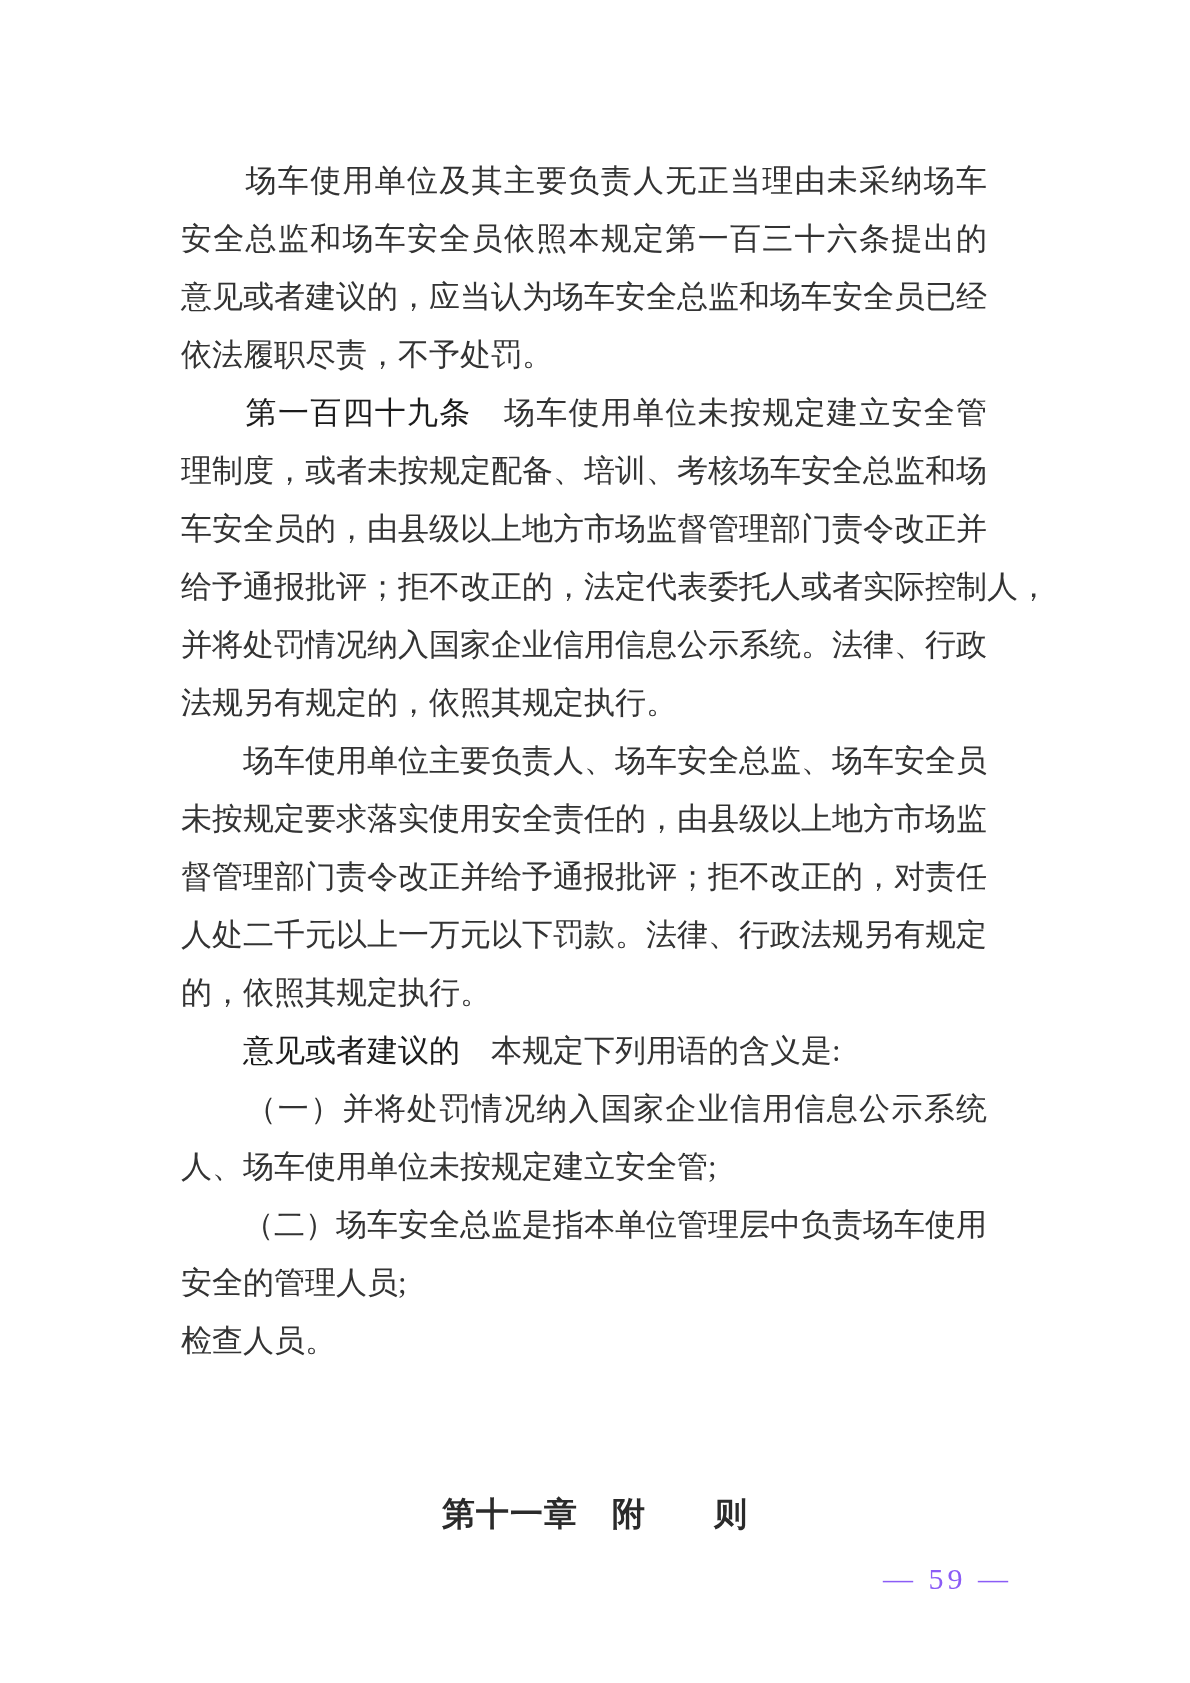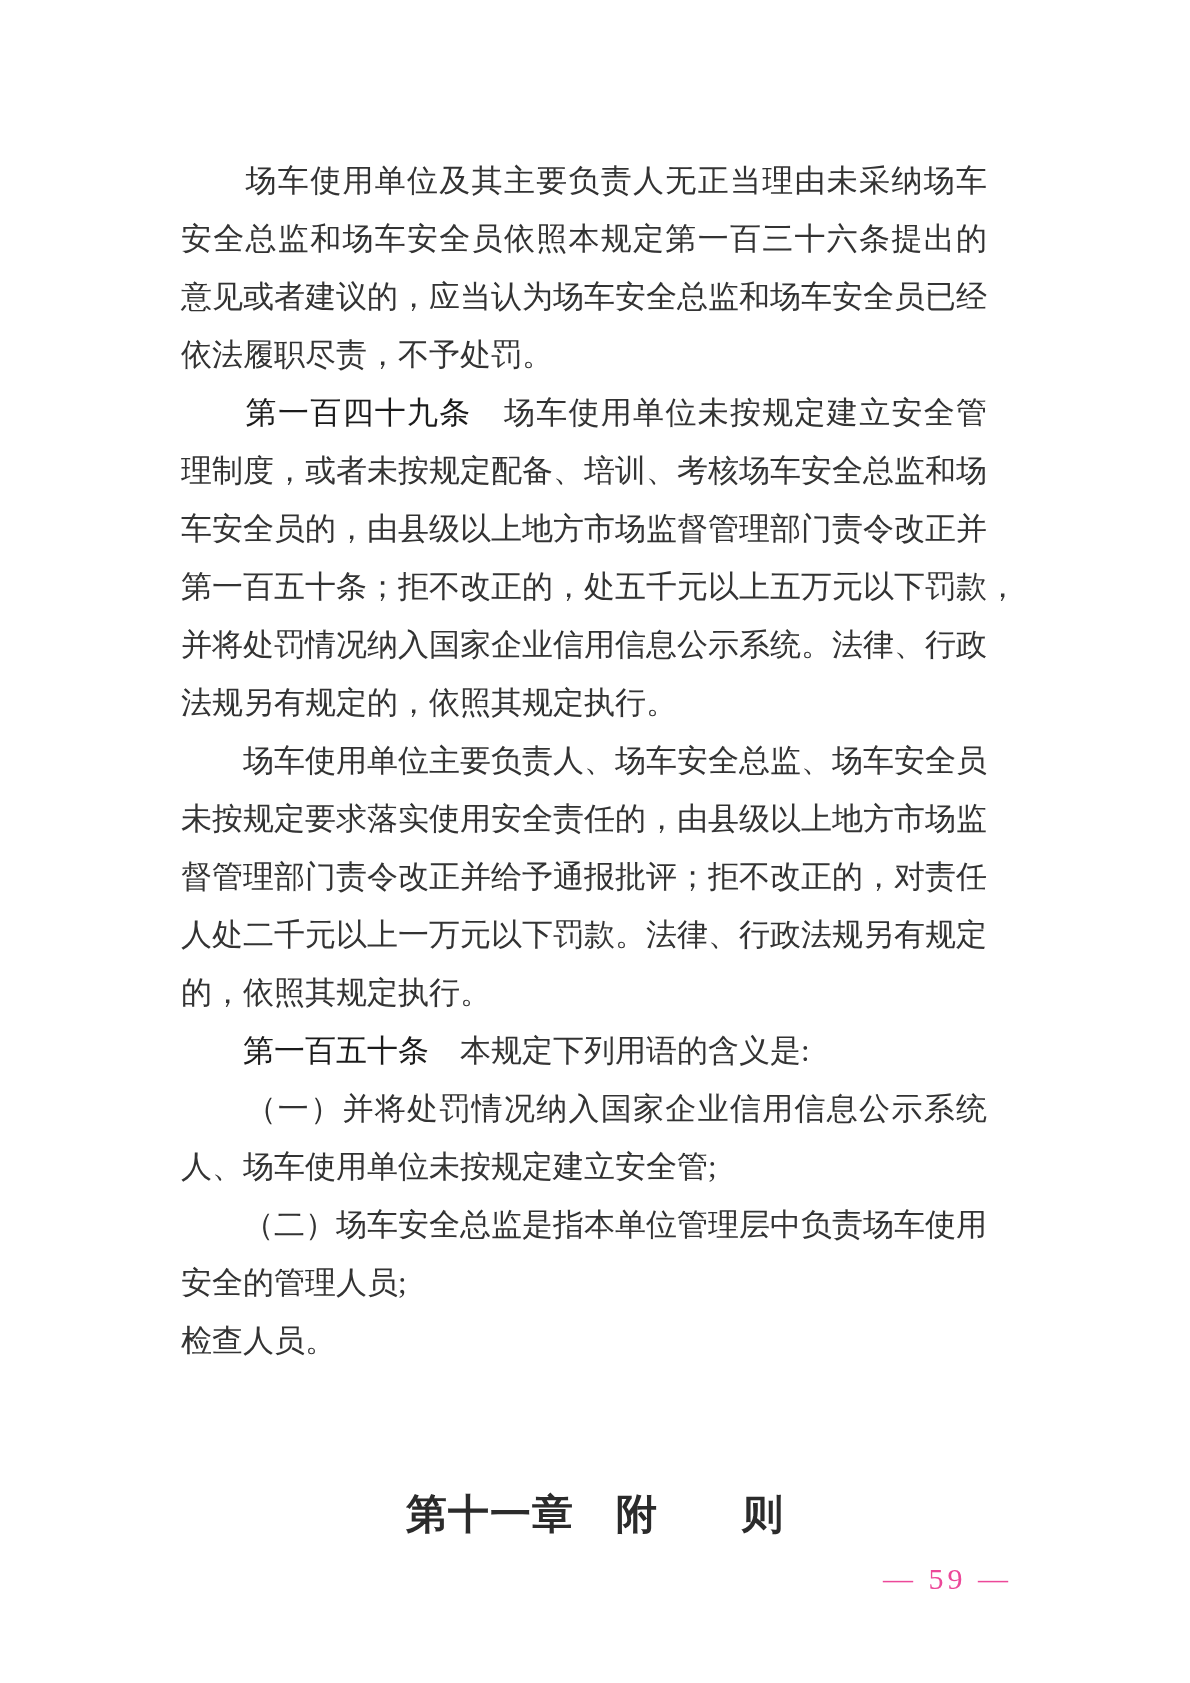--- a/index.html
+++ b/index.html
@@ -37,58 +37,58 @@
     color: #1b1b1b;
   }
   .chapter-heading {
     position: absolute;
     left: 0;
     top: 1494px;
     width: 100%;
     text-align: center;
     font-family: "Liberation Sans", "DejaVu Sans", sans-serif;
     font-weight: 700;
-    font-size: 41px;
+    font-size: 33px;
     line-height: 40px;
     color: #2b2b2b;
     letter-spacing: 1px;
   }
   .page-number {
     position: absolute;
     top: 1562px;
     right: 178px;
     font-size: 30px;
     line-height: 34px;
-    color: #ec4899;
+    color: #8b5cf6;
     letter-spacing: 4px;
     white-space: nowrap;
     text-align: right;
   }
 </style>
 </head>
 <body>
 
 <div class="page">
   <div class="doc-body">
       <div class="line"><span>　　场车使用单位及其主要负责人无正当理由未采纳场车</span></div>
       <div class="line"><span>安全总监和场车安全员依照本规定第一百三十六条提出的</span></div>
       <div class="line"><span>意见或者建议的，应当认为场车安全总监和场车安全员已经</span></div>
       <div class="line para-end"><span>依法履职尽责，不予处罚。</span></div>
       <div class="line"><span>　　</span><span class="b">第一百四十九条</span><span>　场车使用单位未按规定建立安全管</span></div>
       <div class="line"><span>理制度，或者未按规定配备、培训、考核场车安全总监和场</span></div>
       <div class="line"><span>车安全员的，由县级以上地方市场监督管理部门责令改正并</span></div>
-      <div class="line"><span>第一百五十条；拒不改正的，处五千元以上五万元以下罚款，</span></div>
+      <div class="line"><span>给予通报批评；拒不改正的，法定代表委托人或者实际控制人，</span></div>
       <div class="line"><span>并将处罚情况纳入国家企业信用信息公示系统。法律、行政</span></div>
       <div class="line para-end"><span>法规另有规定的，依照其规定执行。</span></div>
       <div class="line"><span>　　场车使用单位主要负责人、场车安全总监、场车安全员</span></div>
       <div class="line"><span>未按规定要求落实使用安全责任的，由县级以上地方市场监</span></div>
       <div class="line"><span>督管理部门责令改正并给予通报批评；拒不改正的，对责任</span></div>
       <div class="line"><span>人处二千元以上一万元以下罚款。法律、行政法规另有规定</span></div>
       <div class="line para-end"><span>的，依照其规定执行。</span></div>
-      <div class="line para-end"><span>　　</span><span class="b">第一百五十条</span><span>　本规定下列用语的含义是:</span></div>
+      <div class="line para-end"><span>　　</span><span class="b">意见或者建议的</span><span>　本规定下列用语的含义是:</span></div>
       <div class="line"><span>　　（一）并将处罚情况纳入国家企业信用信息公示系统</span></div>
       <div class="line para-end"><span>人、场车使用单位未按规定建立安全管;</span></div>
       <div class="line"><span>　　（二）场车安全总监是指本单位管理层中负责场车使用</span></div>
       <div class="line para-end"><span>安全的管理人员;</span></div>
       <div class="line para-end"><span>检查人员。</span></div>
     </div>
   <div class="chapter-heading">第十一章　附　　则</div>
   <div class="page-number">— 59 —</div>
 </div>
 

